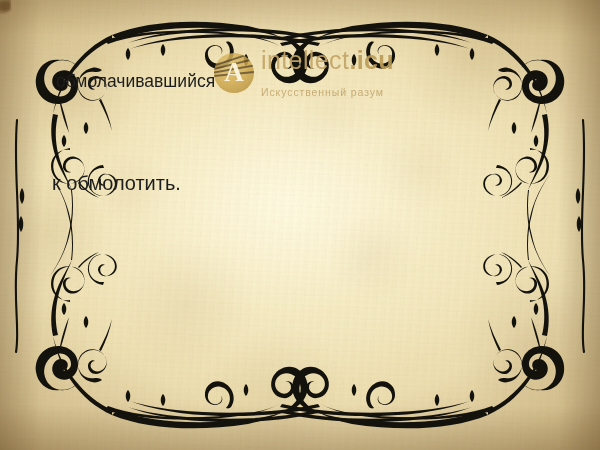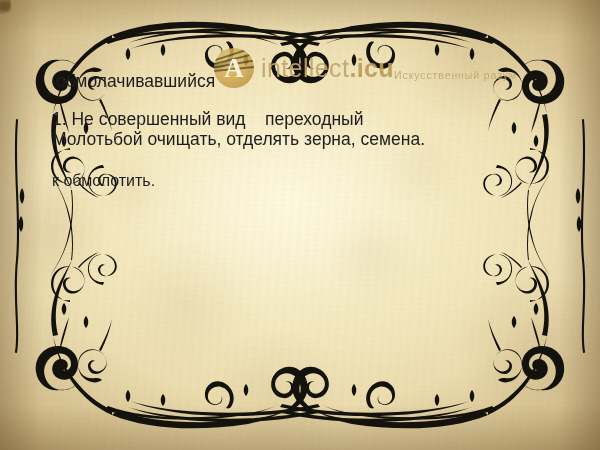--- a/index.html
+++ b/index.html
@@ -123,21 +123,21 @@
     border-radius:50%;
     overflow:hidden;
     opacity:.55;
   }
   .wm-logo .streaks i{
     position:absolute;
     left:-30%; width:160%; height:2px;
     background:#2b2318;
     transform-origin:center;
   }
-  .wm-text{ display:flex; line-height:1; }
+  .wm-text{ display:flex; flex-direction:column; line-height:1; }
   .wm-title{
     font-family:"Liberation Sans", sans-serif;
     font-size:25px;
     color:#c3a566;
     opacity:.92;
     letter-spacing:.4px;
     white-space:nowrap;
   }
   .wm-title b{ font-weight:bold; color:#bb9c59; }
   .wm-sub{
@@ -161,21 +161,21 @@
     position:absolute;
     color:#1d1d1d;
     font-family:"Liberation Sans", sans-serif;
     white-space:pre;
     line-height:1.12;
   }
   #headword{ left:56px; top:72px;  font-size:17.5px; }
   #line1   { left:52px; top:110px; font-size:17.5px; }
   #line2   { left:52px; top:130px; font-size:17.5px; }
   #line3   { left:52px; top:151px; font-size:17.5px; }
-  #line4   { left:52px; top:172px; font-size:16px; }
+  #line4   { left:52px; top:172px; font-size:20px; }
 </style>
 </head>
 <body>
 
 <div id="slide">
 
   <div class="parchment-base"></div>
   <div class="parchment-fibres"></div>
   <div class="parchment-stains"></div>
   <div class="parchment-specks"></div>
@@ -313,18 +313,16 @@
       <div class="glyph">A</div>
     </div>
     <div class="wm-text">
       <div class="wm-title"><span>intellect</span><b>.icu</b></div>
       <div class="wm-sub">Искусственный  разум</div>
     </div>
   </div>
 
   <div class="content">
     <div class="txt" id="headword">обмолачивавшийся</div>
-    <div class="txt" id="line1">1. Не совершенный вид    переходный</div>
-    <div class="txt" id="line2">Молотьбой очищать, отделять зерна, семена.</div>
     <div class="txt" id="line4">к обмолотить.</div>
   </div>
 
 </div>
 
 </body></html>

